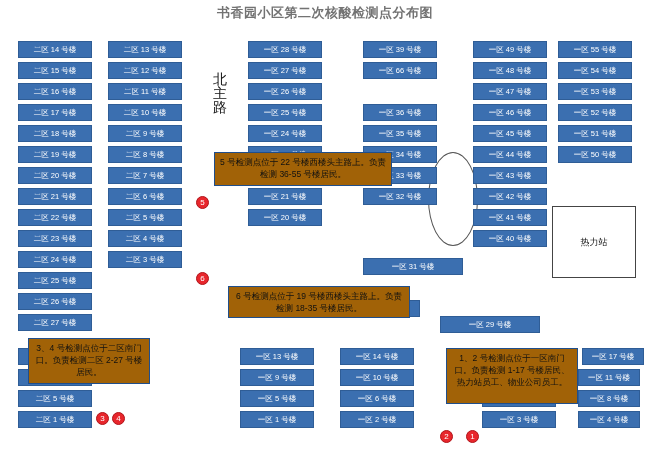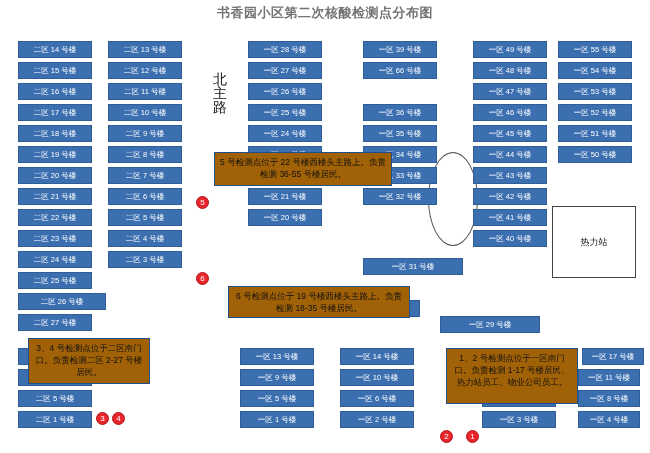--- a/index.html
+++ b/index.html
@@ -92,21 +92,21 @@
     <div class="bldg" style="left: 18px; top: 83px; width: 74px; height: 17px;">二区 16 号楼</div>
     <div class="bldg" style="left: 18px; top: 104px; width: 74px; height: 17px;">二区 17 号楼</div>
     <div class="bldg" style="left: 18px; top: 125px; width: 74px; height: 17px;">二区 18 号楼</div>
     <div class="bldg" style="left: 18px; top: 146px; width: 74px; height: 17px;">二区 19 号楼</div>
     <div class="bldg" style="left: 18px; top: 167px; width: 74px; height: 17px;">二区 20 号楼</div>
     <div class="bldg" style="left: 18px; top: 188px; width: 74px; height: 17px;">二区 21 号楼</div>
     <div class="bldg" style="left: 18px; top: 209px; width: 74px; height: 17px;">二区 22 号楼</div>
     <div class="bldg" style="left: 18px; top: 230px; width: 74px; height: 17px;">二区 23 号楼</div>
     <div class="bldg" style="left: 18px; top: 251px; width: 74px; height: 17px;">二区 24 号楼</div>
     <div class="bldg" style="left: 18px; top: 272px; width: 74px; height: 17px;">二区 25 号楼</div>
-    <div class="bldg" style="left: 18px; top: 293px; width: 88px; height: 17px;">二区 26 号楼</div>
+    <div class="bldg" style="left: 18px; top: 293px; width: 74px; height: 17px;">二区 26 号楼</div>
     <div class="bldg" style="left: 18px; top: 314px; width: 74px; height: 17px;">二区 27 号楼</div>
     <div class="bldg" style="left: 108px; top: 41px; width: 74px; height: 17px;">二区 13 号楼</div>
     <div class="bldg" style="left: 108px; top: 62px; width: 74px; height: 17px;">二区 12 号楼</div>
     <div class="bldg" style="left: 108px; top: 83px; width: 74px; height: 17px;">二区 11 号楼</div>
     <div class="bldg" style="left: 108px; top: 104px; width: 74px; height: 17px;">二区 10 号楼</div>
     <div class="bldg" style="left: 108px; top: 125px; width: 74px; height: 17px;">二区 9 号楼</div>
     <div class="bldg" style="left: 108px; top: 146px; width: 74px; height: 17px;">二区 8 号楼</div>
     <div class="bldg" style="left: 108px; top: 167px; width: 74px; height: 17px;">二区 7 号楼</div>
     <div class="bldg" style="left: 108px; top: 188px; width: 74px; height: 17px;">二区 6 号楼</div>
     <div class="bldg" style="left: 108px; top: 209px; width: 74px; height: 17px;">二区 5 号楼</div>

